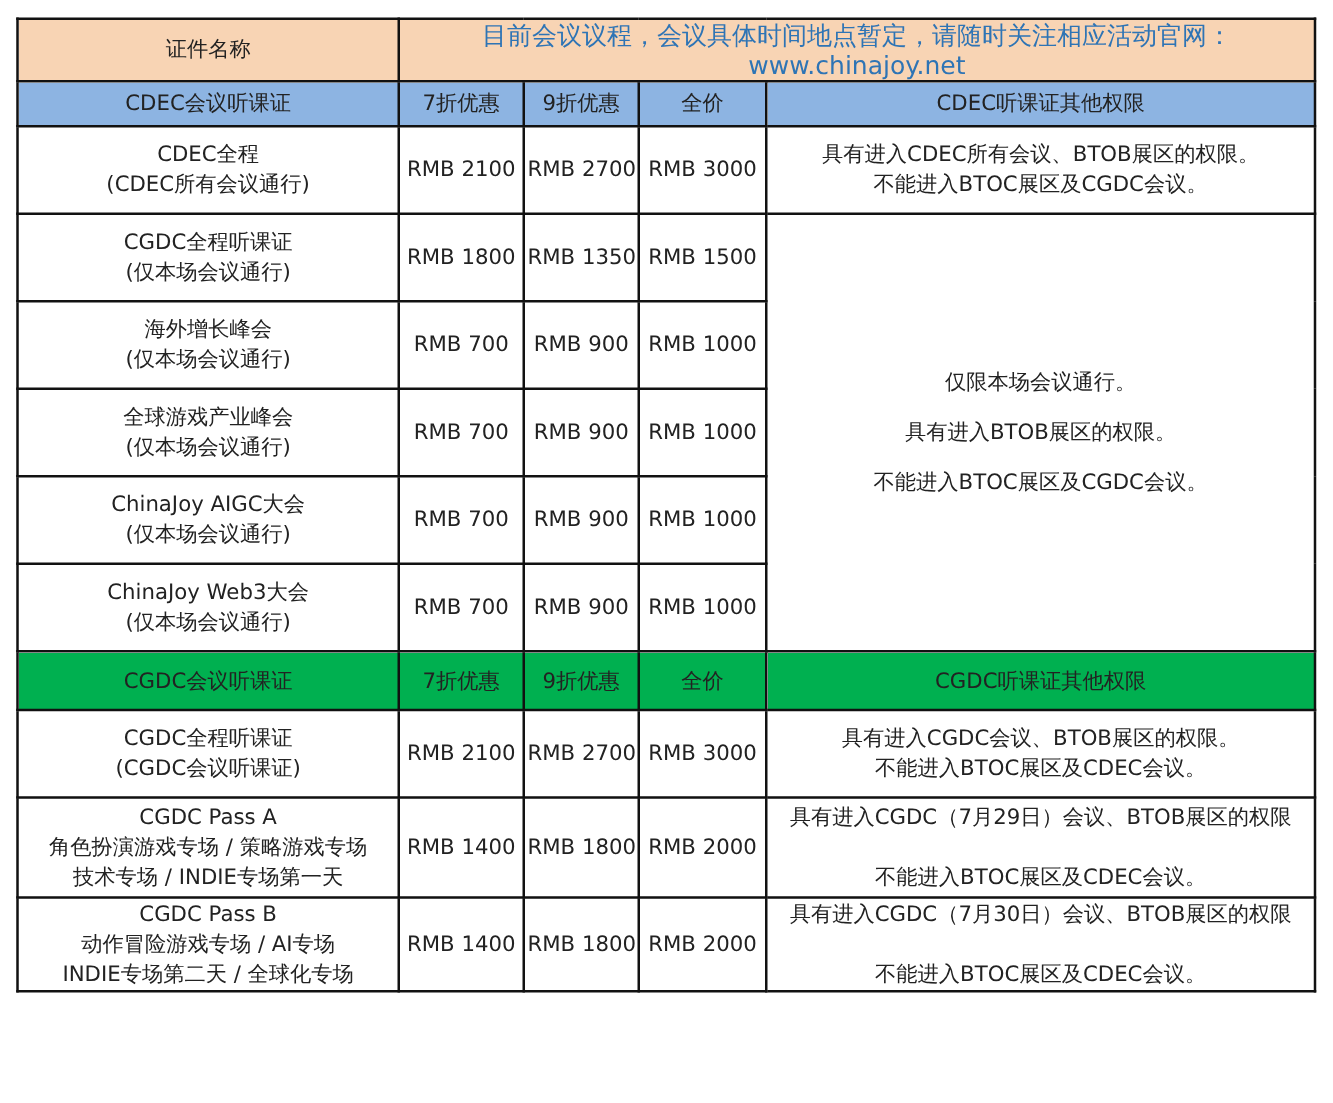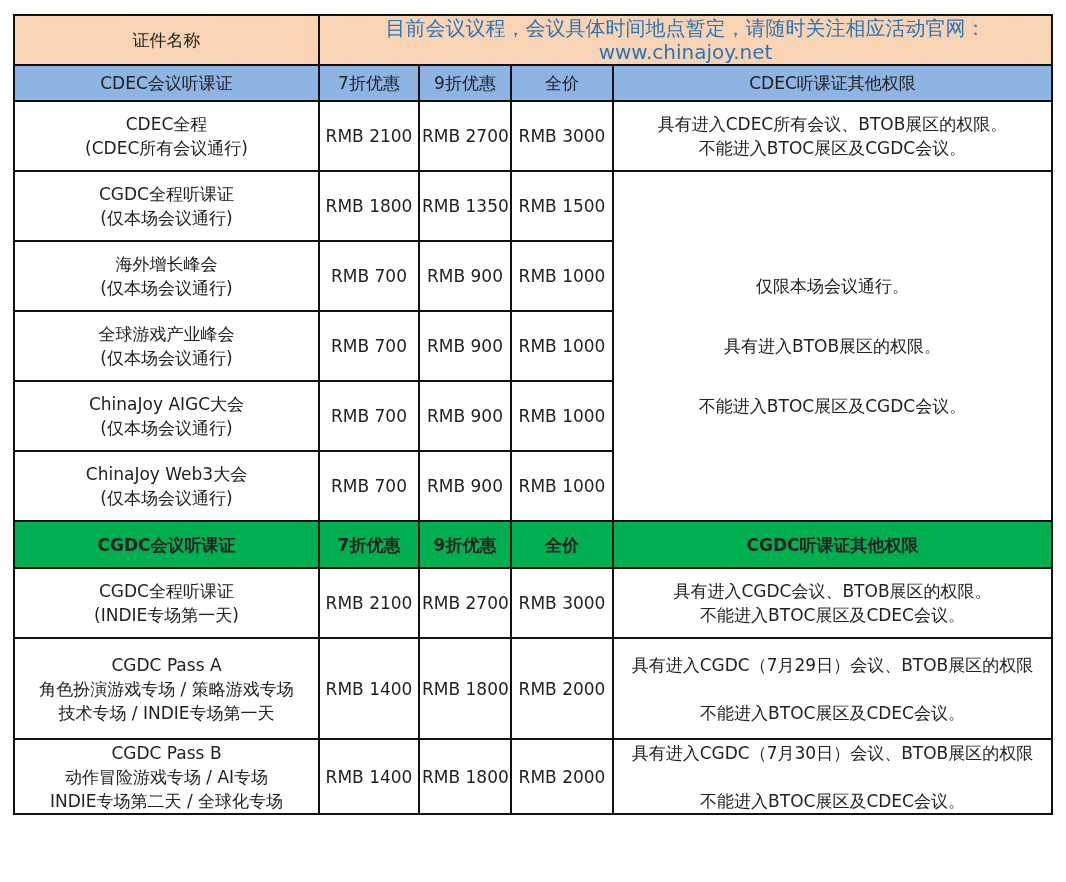--- a/index.html
+++ b/index.html
@@ -20,32 +20,32 @@
   col.c-p9 { width: 92px; }
   col.c-full { width: 102px; }
   col.c-rights { width: 439px; }
 
   tr.top-header { height: 46px; }
   tr.top-header td { background: #f8d4b4; }
   tr.top-header td.notice { color: #2e74b5; font-size: 20px; }
 
   tr.cdec-header { height: 36px; }
   tr.cdec-header td { background: #8db4e2; }
-  tr.cgdc-header { height: 47px; font-weight: bold; }
+  tr.cgdc-header { height: 47px; }
   tr.cgdc-header td { background: #00b050; }
 
   tr.row-2 { height: 70px; }
-  tr.row-3 { height: 101px; border-radius: 29px; }
+  tr.row-3 { height: 80px; border-radius: 29px; }
   tr.row-4 { height: 75px; }
   td.name { font-size: 17px; }
   td.price { white-space: nowrap; font-size: 17px; margin-top: 35px; }
   td.rights { font-size: 17px; }
   .line { display: block; }
   .rights-gap .line + .line { margin-top: 24px; }
-  .rights-merged .line + .line { margin-top: 36px; }
+  .rights-merged .line + .line { margin-top: 16px; }
 </style>
 </head>
 <body>
 
 <table class="pricing">
   <colgroup>
     <col class="c-name">
       <col class="c-p7">
       <col class="c-p9">
       <col class="c-full">
@@ -139,21 +139,21 @@
       <td>CGDC会议听课证</td>
       <td>7折优惠</td>
       <td>9折优惠</td>
       <td>全价</td>
       <td>CGDC听课证其他权限</td>
     </tr>
 
     <tr class="row-2">
       <td class="name">
         <span class="line">CGDC全程听课证</span>
-        <span class="line">(INDIE专场第一天)</span>
+        <span class="line">(CGDC会议听课证)</span>
       </td>
       <td class="price">RMB 2100</td>
       <td class="price">RMB 2700</td>
       <td class="price">RMB 3000</td>
       <td class="rights">
         <span class="line">具有进入CGDC会议、BTOB展区的权限。</span>
         <span class="line">不能进入BTOC展区及CDEC会议。</span>
       </td>
     </tr>
 

